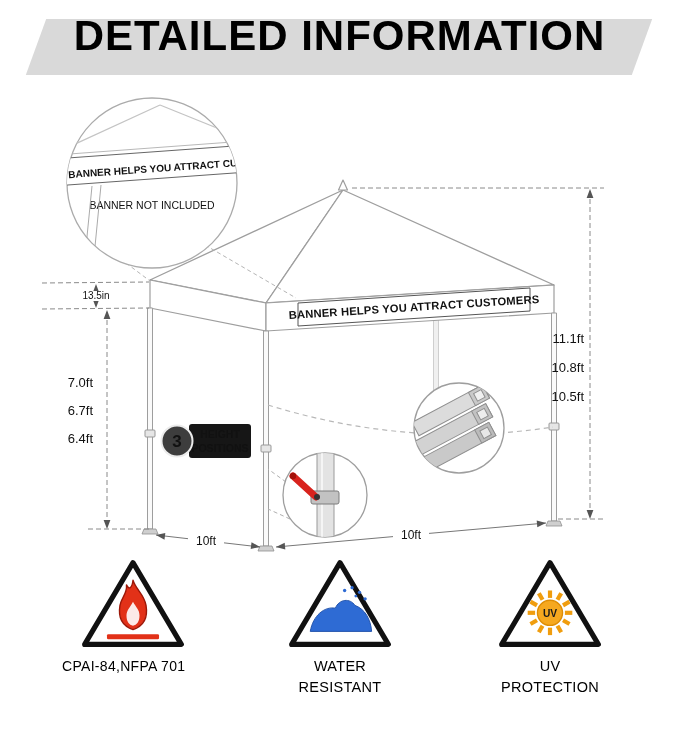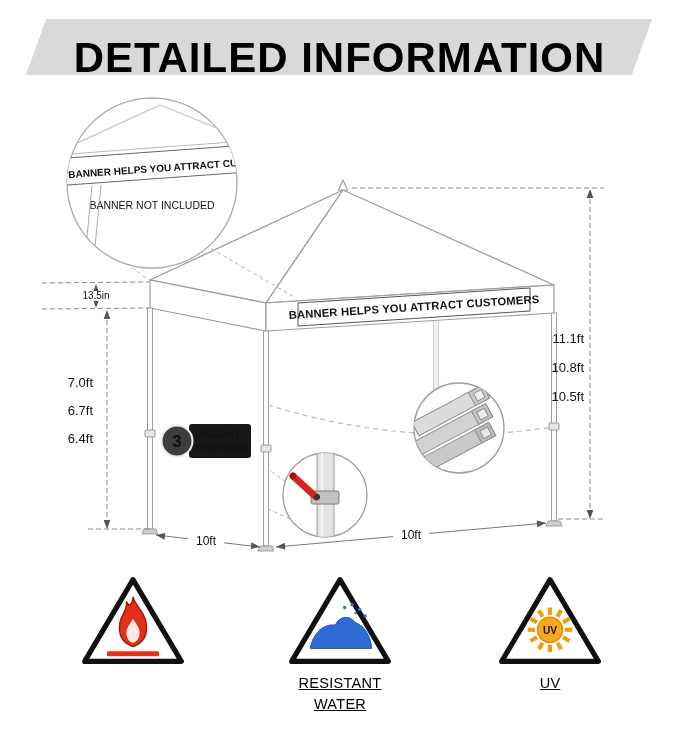--- a/index.html
+++ b/index.html
@@ -1,26 +1,26 @@
 <!DOCTYPE html>
 <html><head>
 <meta charset="utf-8">
 <style>
   html,body{margin:0;padding:0;background:#fff;}
   .page{position:relative;width:679px;height:735px;background:#fff;overflow:hidden;
         font-family:"Liberation Sans",sans-serif;color:#111;}
   .header-band{position:absolute;left:36px;top:19px;width:606px;height:56px;
                background:#d9d9d9;transform:skewX(-20deg);}
-  .page-title{position:absolute;left:0;right:0;top:34px;text-align:center;
+  .page-title{position:absolute;left:0;right:0;top:12px;text-align:center;
               font-size:42px;font-weight:bold;letter-spacing:1px;color:#000;white-space:nowrap;}
   .diagram{position:absolute;left:0;top:95px;}
   .diagram text{font-family:"Liberation Sans",sans-serif;fill:#111;}
   .dim-label{font-size:13px;}
   .dim-label-sm{font-size:10px;}
-  .feature{position:absolute;top:574px;width:210px;text-align:center;text-decoration:underline;}
+  .feature{position:absolute;top:557px;width:210px;text-align:center;}
   .feature svg{display:block;margin:0 auto;}
   .feature--fire{left:28px;}
   .feature--water{left:235px;}
   .feature--uv{left:445px;}
   .feature-label{margin-top:6px;font-size:14.5px;line-height:1.45;color:#000;letter-spacing:.3px;}
   .feature--fire .feature-label{text-align:left;padding-left:34px;font-size:14px;}
 </style>
 </head>
 <body>
 
@@ -175,38 +175,39 @@
   </svg>
 
   <div class="feature feature--fire">
     <svg width="108" height="93" viewBox="0 0 116 100">
       <path d="M58,6 L110,94 L6,94 Z" fill="#fff" stroke="#111" stroke-width="5.5" stroke-linejoin="round"></path>
       <path d="M58,25 C61,35 70,40 72,52 C74,64 70,74 58,78 C46,74 42,64 44,52 C45.5,43 52,40 51,30 C54,36 57,33 58,25 Z" fill="#e23118" stroke="#9c1708" stroke-width="1.5" stroke-linejoin="round"></path>
       <path d="M58,48 C61,54 65,56 65,63 C65,70 62,73 58,74 C54,73 51,70 51,63 C51,57 55,54 58,48 Z" fill="#ffffff" opacity="0.9"></path>
       <rect x="30" y="83" width="56" height="5.5" rx="1.5" fill="#e23118"></rect>
     </svg>
     <div class="feature-label">
+      <div>CPAI-84,NFPA 701</div>
     </div>
   </div>
 
   <div class="feature feature--water">
     <svg width="108" height="93" viewBox="0 0 116 100">
       <path d="M58,6 L110,94 L6,94 Z" fill="#fff" stroke="#111" stroke-width="5.5" stroke-linejoin="round"></path>
       <path d="M26,80 C29,63 41,53 53,55 C57,45 69,44 74,52 C85,56 91,67 92,80 Z" fill="#2e6bd4" stroke="#1d4fa8" stroke-width="1"></path>
       <g fill="#2e6bd4">
         <circle cx="63" cy="36" r="1.8"></circle>
         <circle cx="71" cy="33" r="1.8"></circle>
         <circle cx="79" cy="38" r="1.8"></circle>
         <circle cx="85" cy="45" r="1.8"></circle>
         <circle cx="75" cy="42" r="1.5"></circle>
       </g>
     </svg>
     <div class="feature-label">
+      <div>WATER</div>
       <div>RESISTANT</div>
-      <div>WATER</div>
     </div>
   </div>
 
   <div class="feature feature--uv">
     <svg width="108" height="93" viewBox="0 0 116 100">
       <path d="M58,6 L110,94 L6,94 Z" fill="#fff" stroke="#111" stroke-width="5.5" stroke-linejoin="round"></path>
       <g stroke="#f09d0e" stroke-width="4.5">
         <line x1="74" y1="60" x2="82" y2="60"></line>
           <line x1="72" y1="68" x2="79" y2="72"></line>
         <line x1="66" y1="74" x2="70" y2="81"></line>
@@ -218,16 +219,17 @@
         <line x1="50" y1="46" x2="46" y2="39"></line>
           <line x1="58" y1="44" x2="58" y2="36"></line>
         <line x1="66" y1="46" x2="70" y2="39"></line>
           <line x1="72" y1="52" x2="79" y2="48"></line>
       </g>
       <circle cx="58" cy="60" r="13.5" fill="#f6a81f" stroke="#de8d05" stroke-width="1.5"></circle>
       <text x="58" y="64" text-anchor="middle" font-size="11" font-weight="bold" fill="#1a1a1a">UV</text>
     </svg>
     <div class="feature-label">
       <div>UV</div>
+      <div>PROTECTION</div>
     </div>
   </div>
 
 </div>
 
 </body></html>

